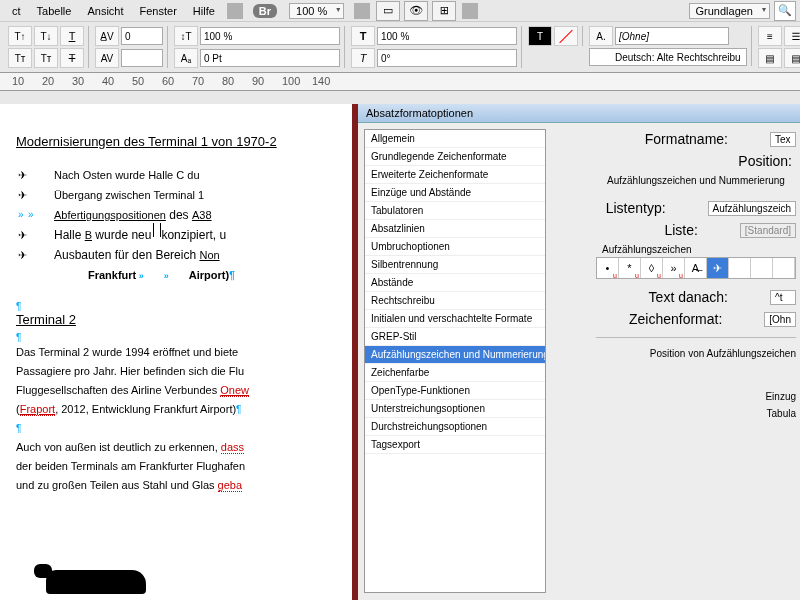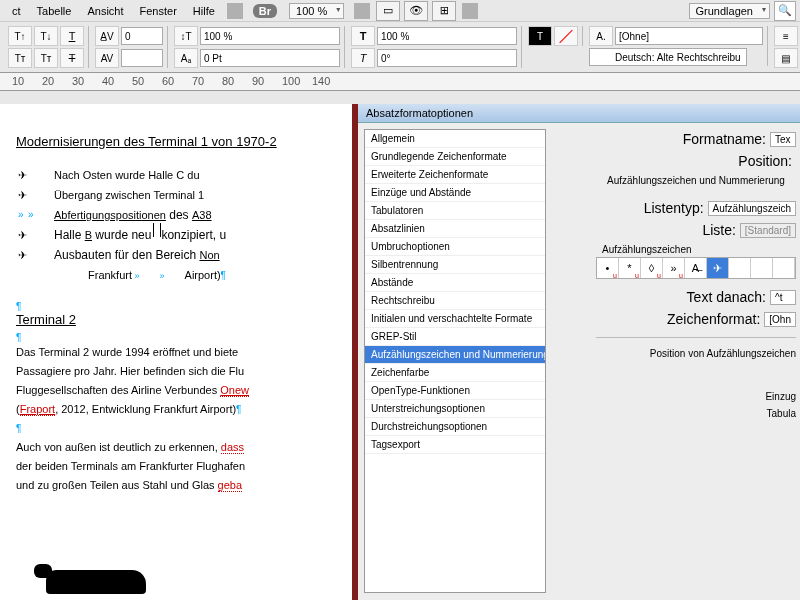--- a/index.html
+++ b/index.html
@@ -29,36 +29,36 @@
 .page .list { margin: 6px 0 14px 38px; }
 .page .list div { font-size: 12px; line-height: 20px; position: relative; }
 .page .list .bullet { position: absolute; left: -36px; color: #000; }
 .page .list .arr::before { content: "»"; position: absolute; left: -36px; color: #0af; font-size: 10px; }
 .page .list .arr::after { content: "»"; position: absolute; left: -26px; color: #0af; font-size: 10px; }
 .page .plane { font-size: 11px; }
 .page .red { color: #c00; border-bottom: 1px dotted #c00; }
 .page .ul { text-decoration: underline; }
 .page .para { color: #0af; font-size: 10px; }
 .page .body { font-size: 12px; line-height: 19px; }
-.page .last { margin-left: 34px; }
+.page .last { margin-left: 34px; font-weight: bold; }
 .page .cursor {display:inline-block; width:10px; height:14px; position:relative;}
 .page .cursor::after{content:"";position:absolute;left:2px;top:-2px;border-left:1px solid #000;border-right:1px solid #000;width:6px;height:14px;}
 .blackshape { position: absolute; bottom: 6px; left: 46px; width: 100px; height: 24px; background: #000; border-radius: 10px 14px 4px 4px; }
 .blackshape::before { content:""; position:absolute; left:-12px; top:-6px; width:18px; height:14px; background:#000; border-radius:6px; }
 
 .panel { position: absolute; left: 352px; top: 104px; width: 448px; height: 496px; background: #ededed; border-left: 6px solid #7f1d1d; }
 .panel-title { background: linear-gradient(#cfe0f2, #a8c6e6); padding: 3px 8px; font-size: 11px; border-bottom: 1px solid #7aa; }
 .panel-body { display: flex; height: calc(100% - 20px); gap: 40px; }
 .cat-list { width: 215px; background: #fff; border: 1px solid #999; margin: 6px; overflow-y: auto; }
 .cat-list div { padding: 3px 6px; font-size: 10px; border-bottom: 1px solid #eee; cursor: default; white-space: nowrap; overflow: hidden; }
 .cat-list .sel { background: #3b7dd8; color: #fff; }
 .panel-right { flex: 1; padding: 8px 4px; }
 .field-row { display: flex; align-items: center; margin-bottom: 6px; justify-content: flex-end; }
 .field-row label { font-size: 14px; margin-right: 4px; text-align: right; }
-.field-row .val { border: 1px solid #aaa; background: #fff; padding: 1px 4px; font-size: 10px; min-width: 26px; }
+.field-row .val { border: 1px solid #aaa; background: #fff; padding: 1px 4px; font-size: 10px; min-width: 26px; margin-left: 38px; }
 .field-row .dis { background: #ededed; color: #888; }
 .glyph-grid { display: flex; border: 1px solid #aaa; background: #fff; margin: 2px 0 10px 0; }
 .glyph-grid .g { width: 22px; height: 20px; border-right: 1px solid #ccc; display: flex; align-items: center; justify-content: center; font-size: 12px; position: relative; }
 .glyph-grid .g .u { position: absolute; bottom: -1px; right: 1px; font-size: 7px; color: #c00; }
 .glyph-grid .sel { background: #3b7dd8; color: #fff; }
 .section-label { font-size: 10px; text-align: right; margin: 6px 0 2px; color: #000; }
 hr.thin { border: none; border-top: 1px solid #bbb; margin: 10px 0; }
 </style>
 </head>
 <body>
@@ -138,21 +138,21 @@
     <div class="tb-row">
         <div class="tb-btn" style="background:#000;color:#fff">T</div>
         <div class="tb-btn" style="position:relative">
           <span style="position:absolute;width:18px;height:1px;background:red;transform:rotate(-45deg);top:9px;left:2px"></span>
         </div>
       </div>
   </div>
   <div class="tb-group">
     <div class="tb-row">
         <div class="tb-btn">A.</div>
-        <input class="tb-field" style="width: 148px;" value="[Ohne]">
+        <input class="tb-field" style="width: 114px; font-style: italic;" value="[Ohne]">
       </div>
     <div class="tb-row">
         <input class="tb-field" style="width: 158px; padding-left: 25px;" value="Deutsch: Alte Rechtschreibu">
       </div>
   </div>
   <div class="tb-group">
     <div class="tb-row">
         <div class="tb-btn">≡</div>
         <div class="tb-btn">☰</div>
       </div>

